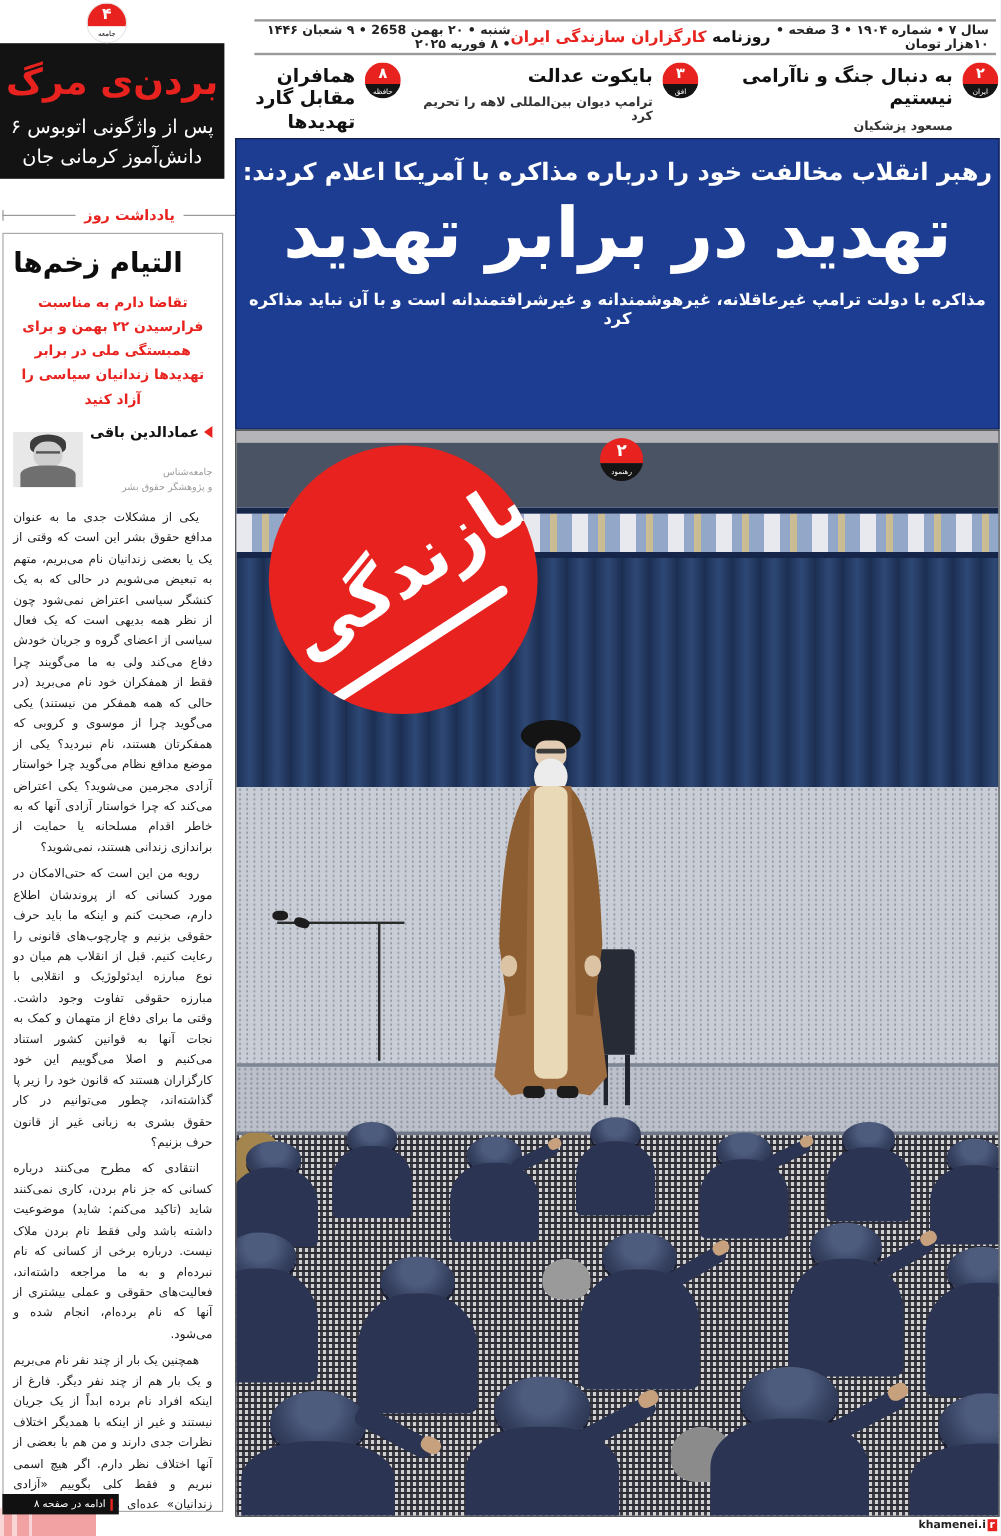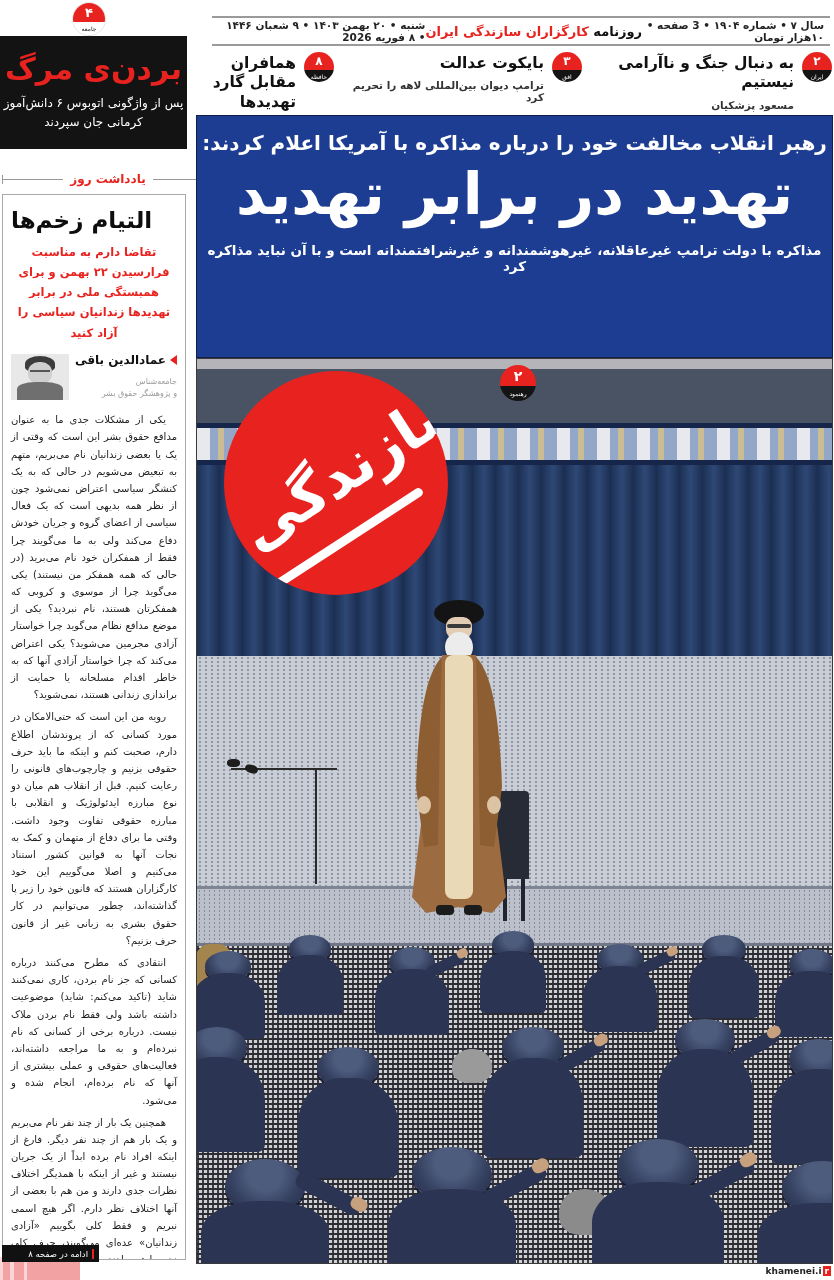--- a/index.html
+++ b/index.html
@@ -34,38 +34,38 @@
   .teaser-sub { font-size:10.5px; color:#333; margin-top:6px;font-weight:bold; }
 
   
   .society-badge { position:absolute; left:72px; top:2px; width:34px; height:34px; z-index:3;
     border-radius:50%; overflow:hidden; display:flex; flex-direction:column; border:1px solid #e5e5e5; }
   .society-badge .bn { flex:1.5; background:#e8231f; color:#fff; font-size:13px; font-weight:bold; display:flex; align-items:center; justify-content:center; }
   .society-badge .bs { flex:1; background:#fff; color:#111; font-size:6px; display:flex; align-items:center; justify-content:center; }
   .society-box { position:absolute; left:0; top:36px; width:187px; height:113px; background:#131313;
     color:#fff; text-align:center; padding-top:16px; direction:rtl; }
   .society-title { color:#e8231f; font-size:30px; font-weight:bold; line-height:1.1; }
-  .society-sub { font-size:12px; line-height:1.55; margin-top:9px; padding:0 0; }
+  .society-sub { font-size:16px; line-height:1.55; margin-top:9px; padding:0 0; }
 
   
   .note-header { position:absolute; top:172px; left:2px; width:212px; height:14px;
     display:flex; align-items:center; gap:7px; direction:rtl; }
   .note-header .hr { flex:1; height:1px; background:#999; position:relative; }
   .note-header .hr.right::before { content:""; position:absolute; right:0; top:-4px; width:1px; height:9px; background:#999; }
   .note-header .hr.left::after  { content:""; position:absolute; left:0;  top:-4px; width:1px; height:9px; background:#999; }
   .note-label { color:#e8231f; font-size:12px; font-weight:bold; white-space:nowrap; }
   .note-box { position:absolute; top:194px; left:2px; width:184px; height:1066px;
     border:1px solid #aaa; background:#fff; padding:12px 8px 20px; direction:rtl; overflow:hidden; }
   .note-title { text-align:left; font-size:23px; font-weight:bold; color:#0d0d0d; }
   .note-lead { color:#e8231f; font-size:11.5px; font-weight:bold; line-height:1.75; text-align:center; margin:9px 1px 10px; }
   .author { display:flex; direction:rtl; align-items:center; gap:6px; margin:4px 0 10px; }
   .author-meta { flex:1; text-align:right; }
   .author-name { font-size:12px; font-weight:bold; color:#111; display:flex; direction:rtl; align-items:center; gap:4px; }
   .tri { width:0; height:0; border-top:5px solid transparent; border-bottom:5px solid transparent; border-right:7px solid #e8231f; display:inline-block; }
-  .author-role { color:#9a9a9a; font-size:8px; line-height:1.6; margin-top:9px; }
+  .author-role { color:#9a9a9a; font-size:8px; line-height:1.6; margin-top:21px; }
   .avatar { width:58px; height:46px; background:#e8e8e8; flex:none; position:relative; overflow:hidden; }
   .avatar .hair { position:absolute; left:14px; top:2px; width:30px; height:16px; background:#3c3c3c; border-radius:50% 50% 30% 30%; }
   .avatar .face { position:absolute; left:17px; top:8px; width:24px; height:22px; background:#cfcfcf; border-radius:45%; }
   .avatar .glasses { position:absolute; left:19px; top:16px; width:20px; height:4px; border-top:2px solid #555; }
   .avatar .suit { position:absolute; left:6px; top:28px; width:46px; height:18px; background:#6f6f6f; border-radius:40% 40% 0 0; }
   .note-body p { font-size:10px; line-height:1.72; text-align:justify; color:#1c1c1c; margin-bottom:5px; text-indent:11px; }
   .continue-box { position:absolute; left:2px; top:1245px; width:97px; height:17px; background:#111;
     color:#fff; font-size:8.5px; display:flex; align-items:center; direction:rtl; padding:0 5px; gap:4px; z-index:4; }
   .continue-box .tick { width:2px; height:10px; background:#e8231f; flex:none; }
   .footer-graphic { position:absolute; left:0; top:1257px; width:80px; height:23px; background:#f2a2a2; z-index:3;
@@ -139,21 +139,21 @@
 <body>
 
 <div class="page">
 
   <div class="masthead">
     <div class="issue">سال ۷ • شماره ۱۹۰۴ • 3 صفحه • ۱۰هزار تومان</div>
     <div class="brand">
       <span>روزنامه</span>
       <span class="brand-red">کارگزاران سازندگی ایران</span>
     </div>
-    <div class="date">شنبه • ۲۰ بهمن ۱۴۰۳ • ۹ شعبان ۱۴۴۶ • ۸ فوریه 2026</div>
+    <div class="date">شنبه • ۲۰ بهمن 2658 • ۹ شعبان ۱۴۴۶ • ۸ فوریه ۲۰۲۵</div>
   </div>
 
   <div class="teasers">
     <div class="teaser t1">
       <div class="badge badge30">
         <div class="bn">۲</div>
         <div class="bs">ایران</div>
       </div>
       <div class="teaser-text">
         <div class="teaser-title">به دنبال جنگ و ناآرامی نیستیم</div>

